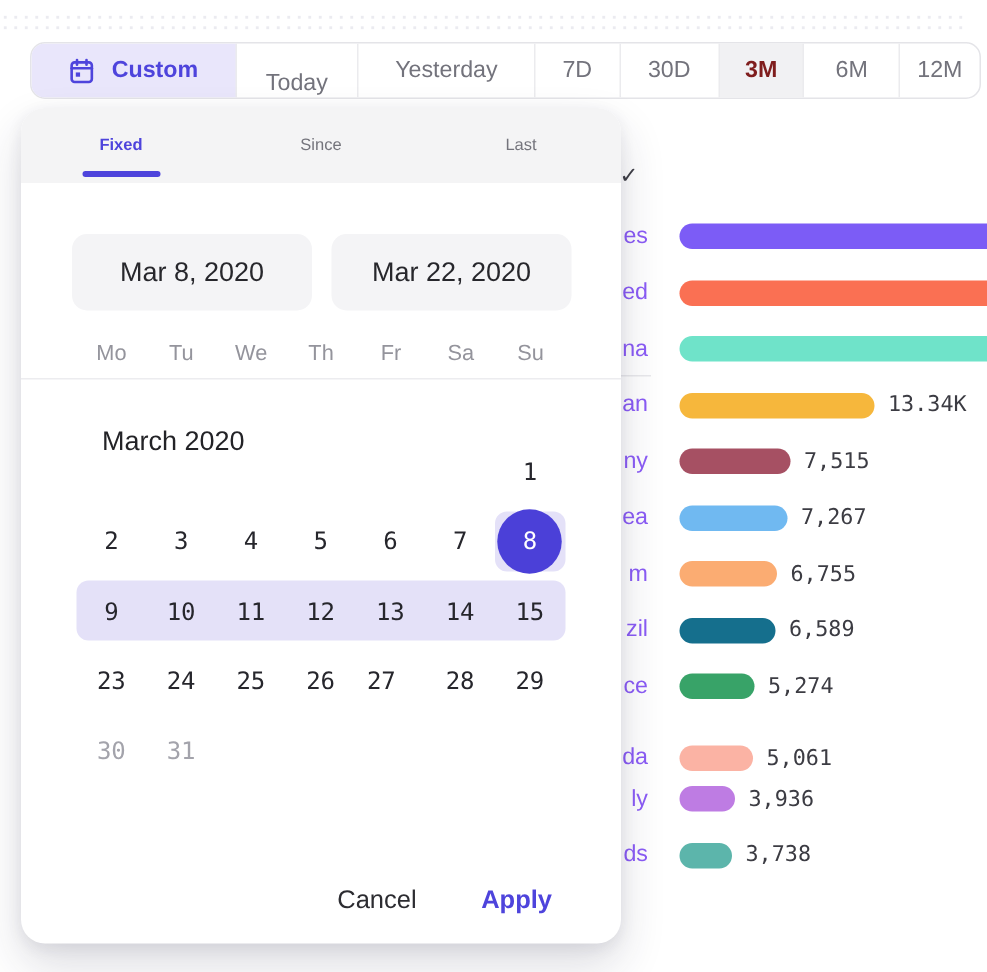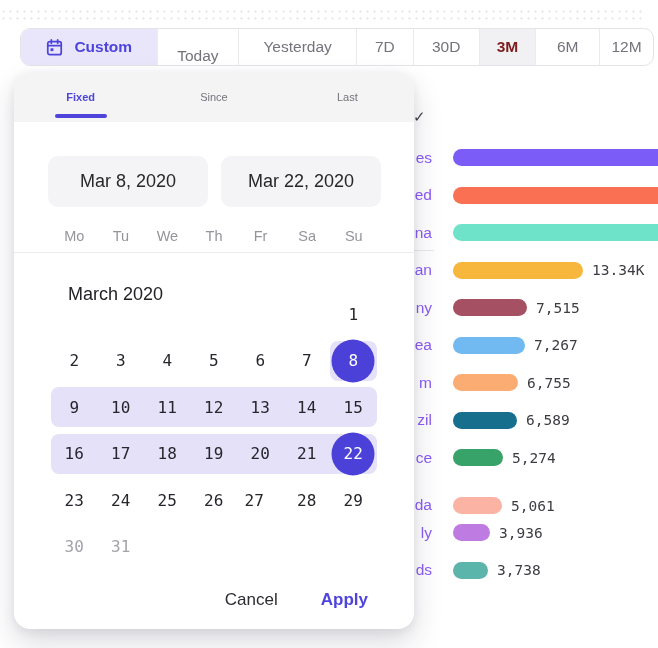--- a/index.html
+++ b/index.html
@@ -301,45 +301,20 @@
           <span>13</span>
         </div>
         <div class="cell" style="left: 232.5px;">
           <span>14</span>
         </div>
         <div class="cell" style="left: 279px;">
           <span>15</span>
         </div>
       </div>
       <div class="cal-row">
-        <div class="range-pill" style="left: 0px; width: 325.5px;"></div>
-        <div class="cell" style="left: 0px;">
-          <span>16</span>
-        </div>
-        <div class="cell" style="left: 46.5px;">
-          <span>17</span>
-        </div>
-        <div class="cell" style="left: 93px;">
-          <span>18</span>
-        </div>
-        <div class="cell" style="left: 139.5px;">
-          <span>19</span>
-        </div>
-        <div class="cell" style="left: 186px;">
-          <span>20</span>
-        </div>
-        <div class="cell" style="left: 232.5px;">
-          <span>21</span>
-        </div>
-        <div class="cell sel" style="left: 279px;">
-          <div class="circ"></div>
-          <span>22</span>
-        </div>
-      </div>
-      <div class="cal-row">
         <div class="cell" style="left: 0px;">
           <span>23</span>
         </div>
         <div class="cell" style="left: 46.5px;">
           <span>24</span>
         </div>
         <div class="cell" style="left: 93px;">
           <span>25</span>
         </div>
         <div class="cell" style="left: 139.5px;">

